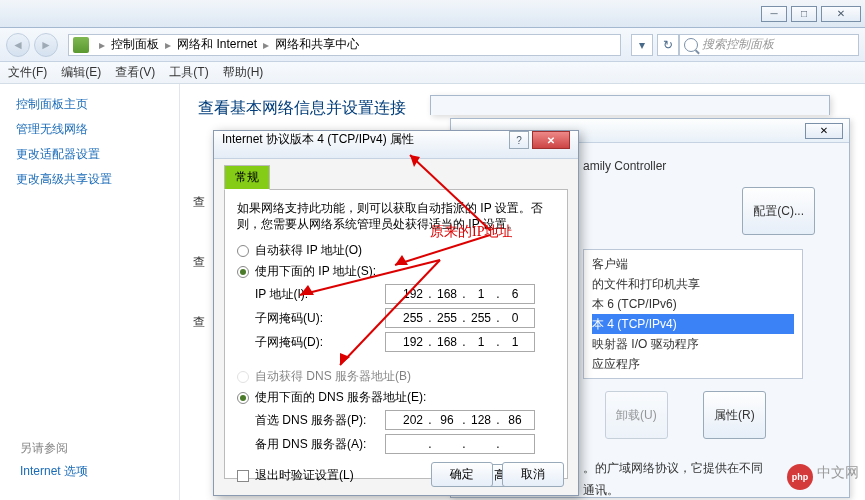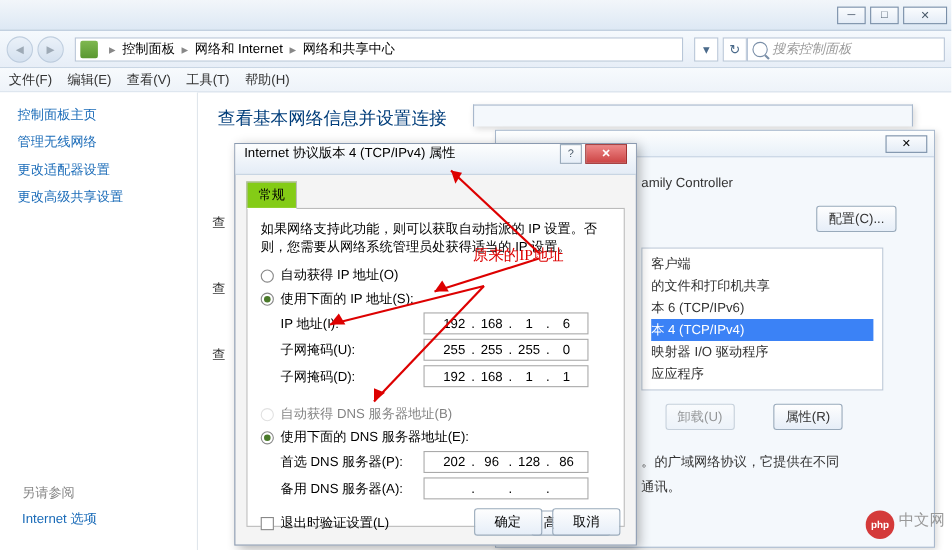--- a/index.html
+++ b/index.html
@@ -26,21 +26,21 @@
 .side-sub{position:absolute;bottom:20px;left:20px;color:#888}
 .side-sub .lnk{color:#1a6bb8;margin-top:6px}
 .content{flex:1;padding:14px 18px;position:relative}
 .page-title{color:#003d7a;font-size:16px;margin-bottom:10px}
 .bg-panel{position:absolute;border:1px solid #a8b8cc;background:#f4f8fc;box-shadow:2px 2px 6px rgba(0,0,0,.15)}
 .bg-panel.p1{left:430px;top:95px;width:400px;height:20px;border-bottom:none}
 .bg-panel.p2{left:450px;top:118px;width:400px;height:380px}
 .bg-panel .hdr{height:24px;background:linear-gradient(to bottom,#fdfefe,#e8f0f8);border-bottom:1px solid #c4d2e2;display:flex;align-items:center;justify-content:flex-end;padding:0 6px}
 .bg-panel .xc{width:38px;height:16px;border:1px solid #7a8fa8;background:linear-gradient(to bottom,#fafcfe,#e4ecf6);display:flex;align-items:center;justify-content:center;font-size:10px}
 .bg-list{padding:12px;line-height:22px;color:#333}
-.bg-btn{display:inline-block;border:1px solid #9ab;background:linear-gradient(to bottom,#fefefe,#e6eef8);padding:0 10px;border-radius:3px;margin:4px 2px}
+.bg-btn{display:inline-block;border:1px solid #9ab;background:linear-gradient(to bottom,#fefefe,#e6eef8);padding:12px 10px;border-radius:3px;margin:4px 2px}
 .dialog{position:absolute;left:213px;top:130px;width:366px;height:366px;border:1px solid #8a9ab0;background:#f4f4f4;box-shadow:3px 3px 10px rgba(0,0,0,.3);z-index:10}
 .dlg-title{height:28px;background:linear-gradient(to bottom,#fdfefe,#e4ecf6);border-bottom:1px solid #c4d2e2;display:flex;align-items:flex-start;padding:0 8px}
 .dlg-title span{flex:1}
 .dlg-help{width:20px;height:18px;border:1px solid #9ab;background:linear-gradient(to bottom,#fefefe,#e6eef8);margin-left:3px;display:flex;align-items:center;justify-content:center;font-size:10px;color:#4a5a6a}
 .dlg-close{width:38px;height:18px;border:1px solid #a03030;background:linear-gradient(to bottom,#e88,#c44);margin-left:3px;display:flex;align-items:center;justify-content:center;color:#fff;font-size:10px;font-weight:bold}
 .dlg-body{padding:6px 10px 10px}
 .tab{display:inline-block;background:#84cc16;border:1px solid #bbb;border-bottom:1px solid #fff;padding:3px 10px;position:relative;z-index:2}
 .tab-pane{border:1px solid #bbb;background:#fff;margin-top:-1px;padding:10px 12px;height:290px}
 .desc{line-height:16px;margin-bottom:10px}
 .radio-row{margin:4px 0;display:flex;align-items:center}

